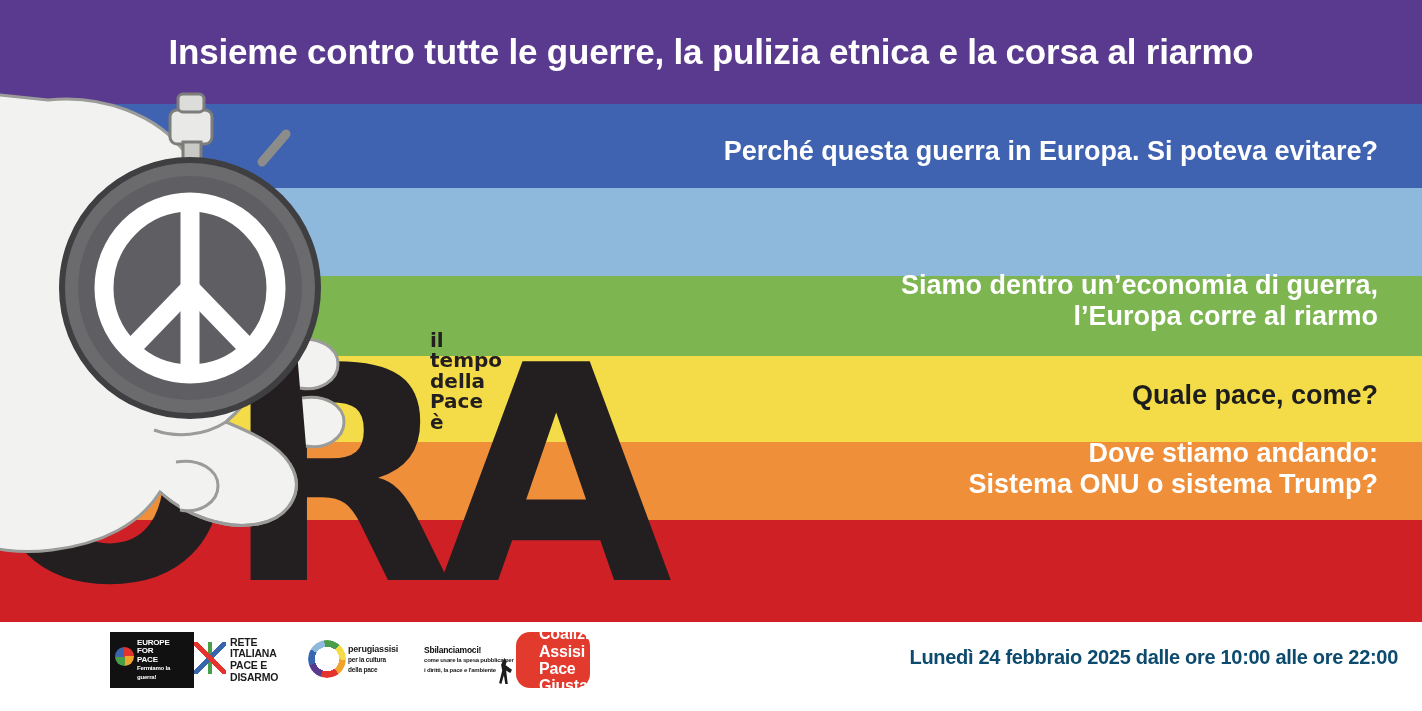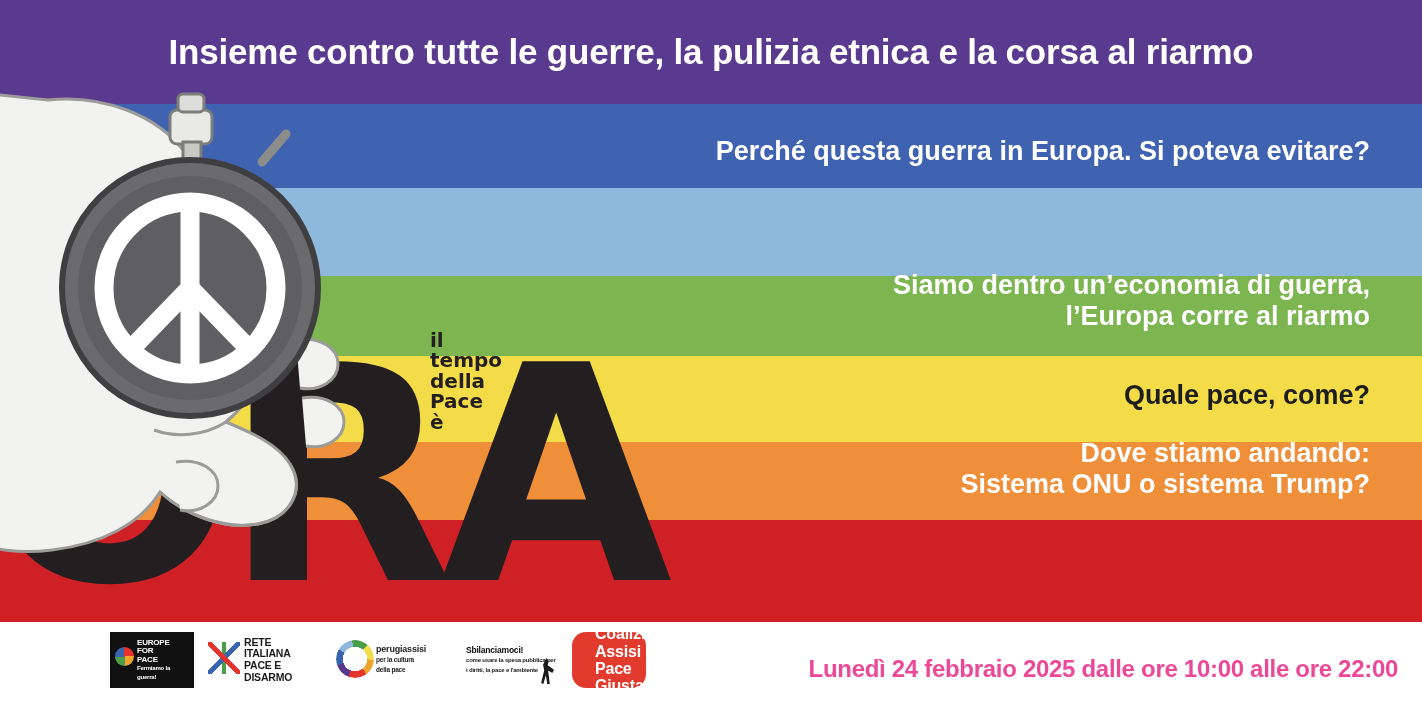--- a/index.html
+++ b/index.html
@@ -65,21 +65,21 @@
     position: absolute;
     left: 640px;
     top: 104px;
     width: 760px;
     height: 518px;
     text-align: right;
     color: #ffffff;
   }
   .topic {
     position: absolute;
-    right: 30px;
+    right: 22px;
     font-weight: bold;
     line-height: 1.16;
     font-size: 27px;
     white-space: pre-line;
   }
   .t1 { top: 32px;  }
   .t2 { top: 88px;  }
   .t3 { top: 166px; }
   .t4 { top: 276px; color: #1d1d1d; }
   .t5 { top: 334px; }
@@ -130,21 +130,20 @@
     width: 1422px;
     height: 89px;
     background: #ffffff;
   }
   .logos {
     position: absolute;
     left: 110px;
     top: 10px;
     display: flex;
     align-items: center;
-    gap: 14px;
   }
   .logo {
     position: relative;
     height: 56px;
     display: flex;
     align-items: center;
     box-sizing: border-box;
   }
   .logo-europe {
     width: 84px;
@@ -237,23 +236,23 @@
     font-size: 16px;
     font-weight: bold;
     line-height: 1.08;
     letter-spacing: -0.2px;
     border-radius: 14px;
   }
 
   .event-date {
     position: absolute;
     right: 24px;
-    top: 33px;
-    color: #ec4899;
-    font-size: 24px;
+    top: 24px;
+    color: #0c4a6e;
+    font-size: 20px;
     font-weight: bold;
     letter-spacing: -0.3px;
   }
 </style>
 </head>
 <body>
 
 <div id="poster">
 
   <div class="stripes">

